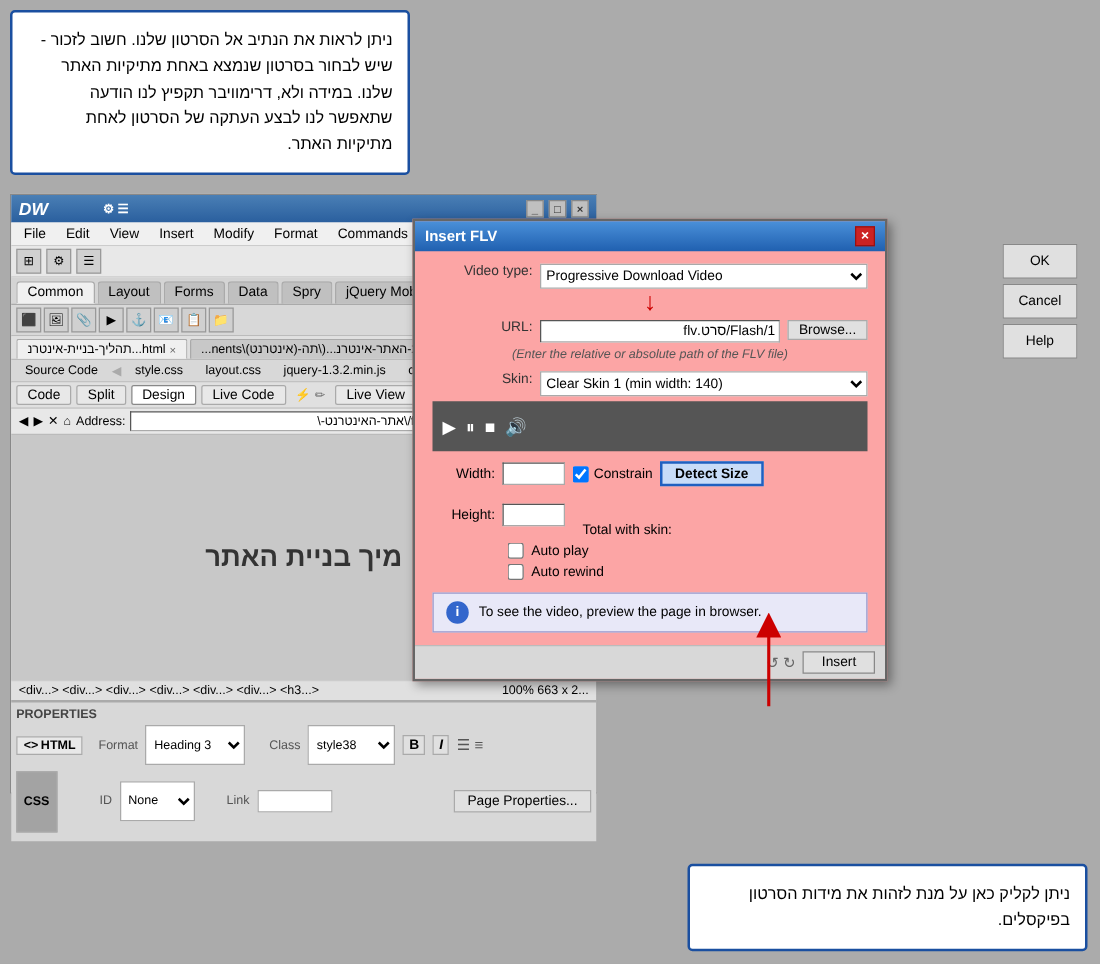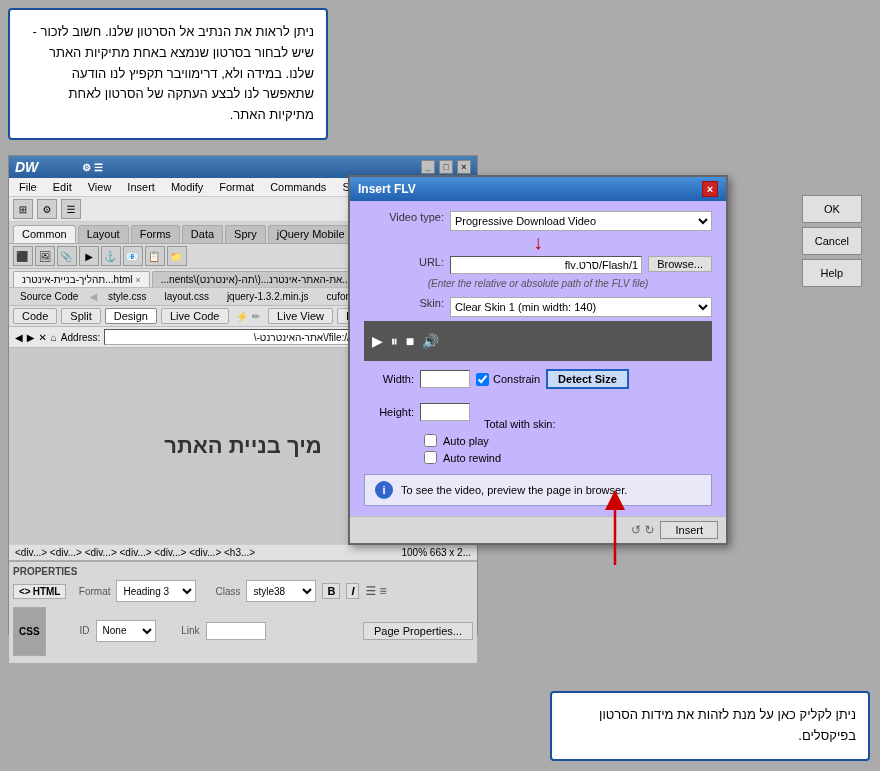--- a/index.html
+++ b/index.html
@@ -256,21 +256,21 @@
       margin-bottom: 3px;
       font-size: 11px;
     }
     .dw-prop-label {
       color: #555;
       width: 38px;
       text-align: right;
       font-size: 10px;
     }
     .dw-prop-select {
-      height: 22px;
+      height: 32px;
       font-size: 10px;
       border: 1px solid #aaa;
       background: #fff;
       padding: 0 2px;
     }
     .dw-prop-input {
       height: 18px;
       font-size: 10px;
       border: 1px solid #aaa;
       background: #fff;
@@ -309,23 +309,23 @@
       background: #e0e0e0;
       border: 1px solid #aaa;
       cursor: pointer;
       font-size: 11px;
     }
 
     
     .flv-dialog {
       position: absolute;
       top: 175px;
-      left: 348px;
+      left: 330px;
       width: 380px;
-      background: #c4b5fd;
+      background: #fca5a5;
       border: 2px solid #666;
       box-shadow: 3px 3px 8px rgba(0,0,0,0.4);
       z-index: 50;
     }
     .flv-titlebar {
       background: linear-gradient(to bottom, #4a90d9, #2060b0);
       color: #fff;
       font-size: 12px;
       font-weight: bold;
       padding: 4px 8px;

